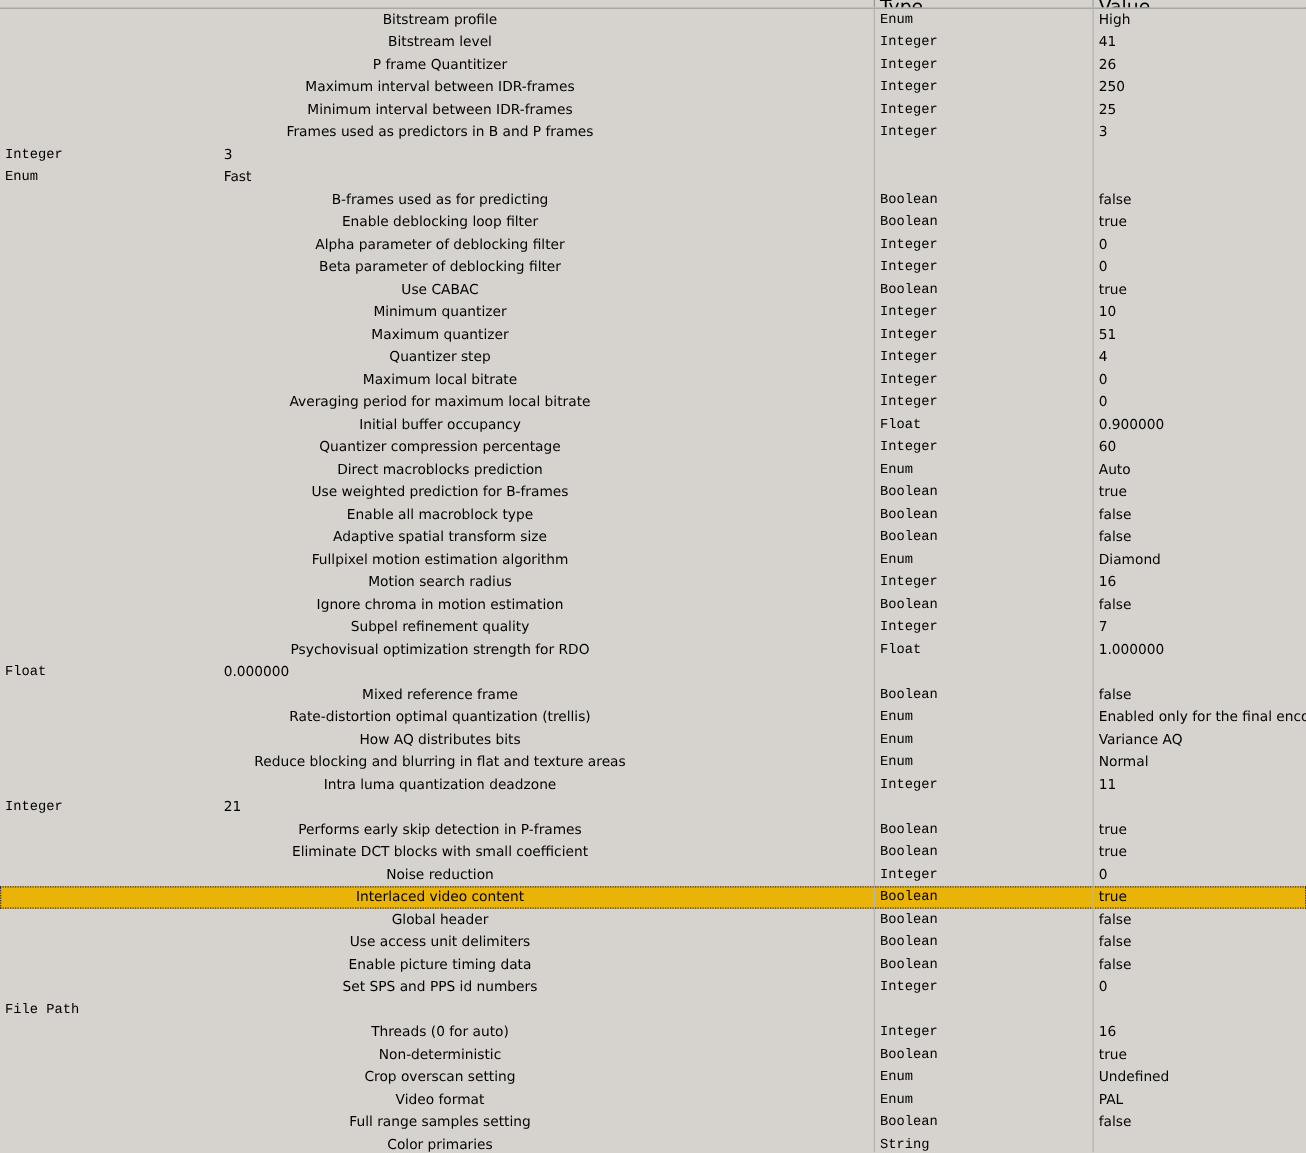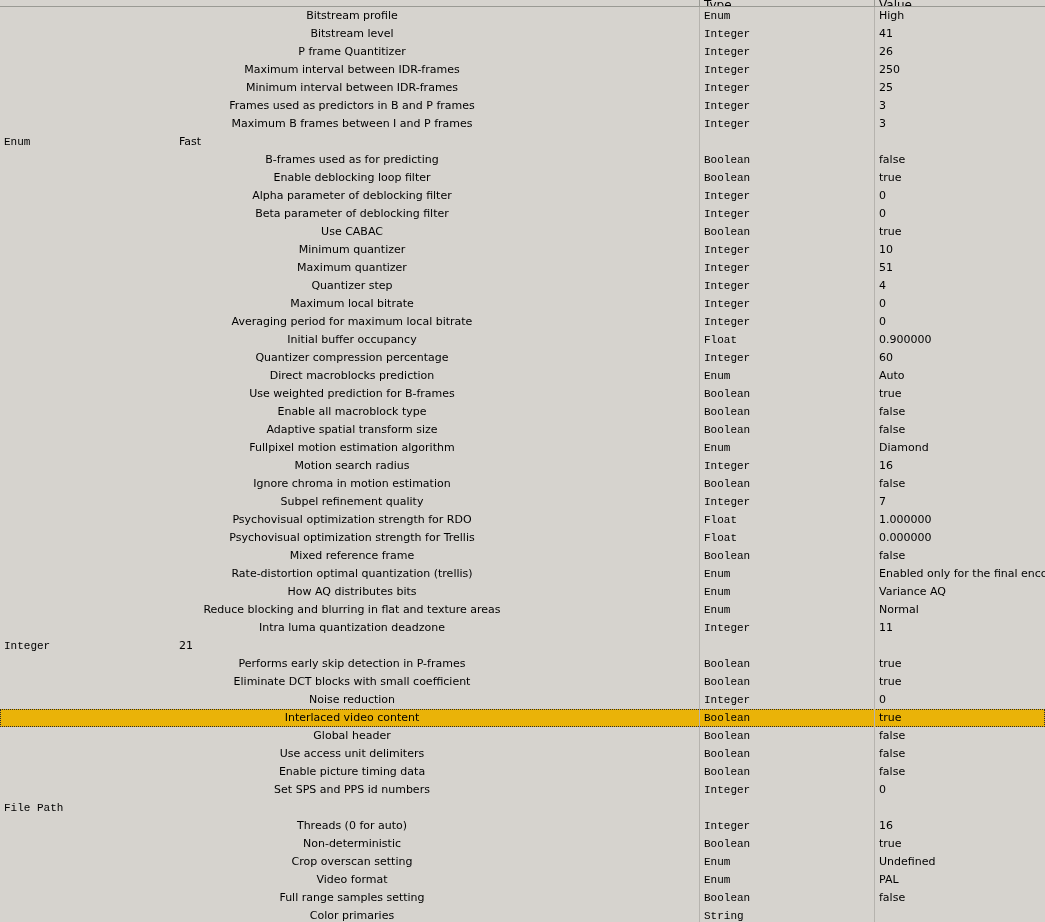--- a/index.html
+++ b/index.html
@@ -28,21 +28,21 @@
   .header-row {
     display: flex;
     height: 6px;
     background: #d6d3ce;
     border-bottom: 1px solid #9a9a94;
     overflow: hidden;
     position: relative;
   }
   .header-cell {
     position: relative;
-    font-size: 12px;
+    font-size: 15px;
     line-height: 11px;
     color: #000;
     overflow: hidden;
     white-space: nowrap;
     padding-left: 4px;
     box-sizing: border-box;
     border-right: 1px solid #9a9a94;
     background: #d6d3ce;
   }
   .col-name   { width: 700px; }
@@ -134,21 +134,20 @@
           <div class="cell name">Minimum interval between IDR-frames</div>
           <div class="cell type">Integer</div>
           <div class="cell value">25</div>
         </div>
         <div class="row">
           <div class="cell name">Frames used as predictors in B and P frames</div>
           <div class="cell type">Integer</div>
           <div class="cell value">3</div>
         </div>
         <div class="row">
-          <div class="cell name">Maximum B frames between I and P frames</div>
           <div class="cell type">Integer</div>
           <div class="cell value">3</div>
         </div>
         <div class="row">
           <div class="cell type">Enum</div>
           <div class="cell value">Fast</div>
         </div>
         <div class="row">
           <div class="cell name">B-frames used as for predicting</div>
           <div class="cell type">Boolean</div>
@@ -248,21 +247,20 @@
           <div class="cell name">Subpel refinement quality</div>
           <div class="cell type">Integer</div>
           <div class="cell value">7</div>
         </div>
         <div class="row">
           <div class="cell name">Psychovisual optimization strength for RDO</div>
           <div class="cell type">Float</div>
           <div class="cell value">1.000000</div>
         </div>
         <div class="row">
-          <div class="cell name">Psychovisual optimization strength for Trellis</div>
           <div class="cell type">Float</div>
           <div class="cell value">0.000000</div>
         </div>
         <div class="row">
           <div class="cell name">Mixed reference frame</div>
           <div class="cell type">Boolean</div>
           <div class="cell value">false</div>
         </div>
         <div class="row">
           <div class="cell name">Rate-distortion optimal quantization (trellis)</div>

